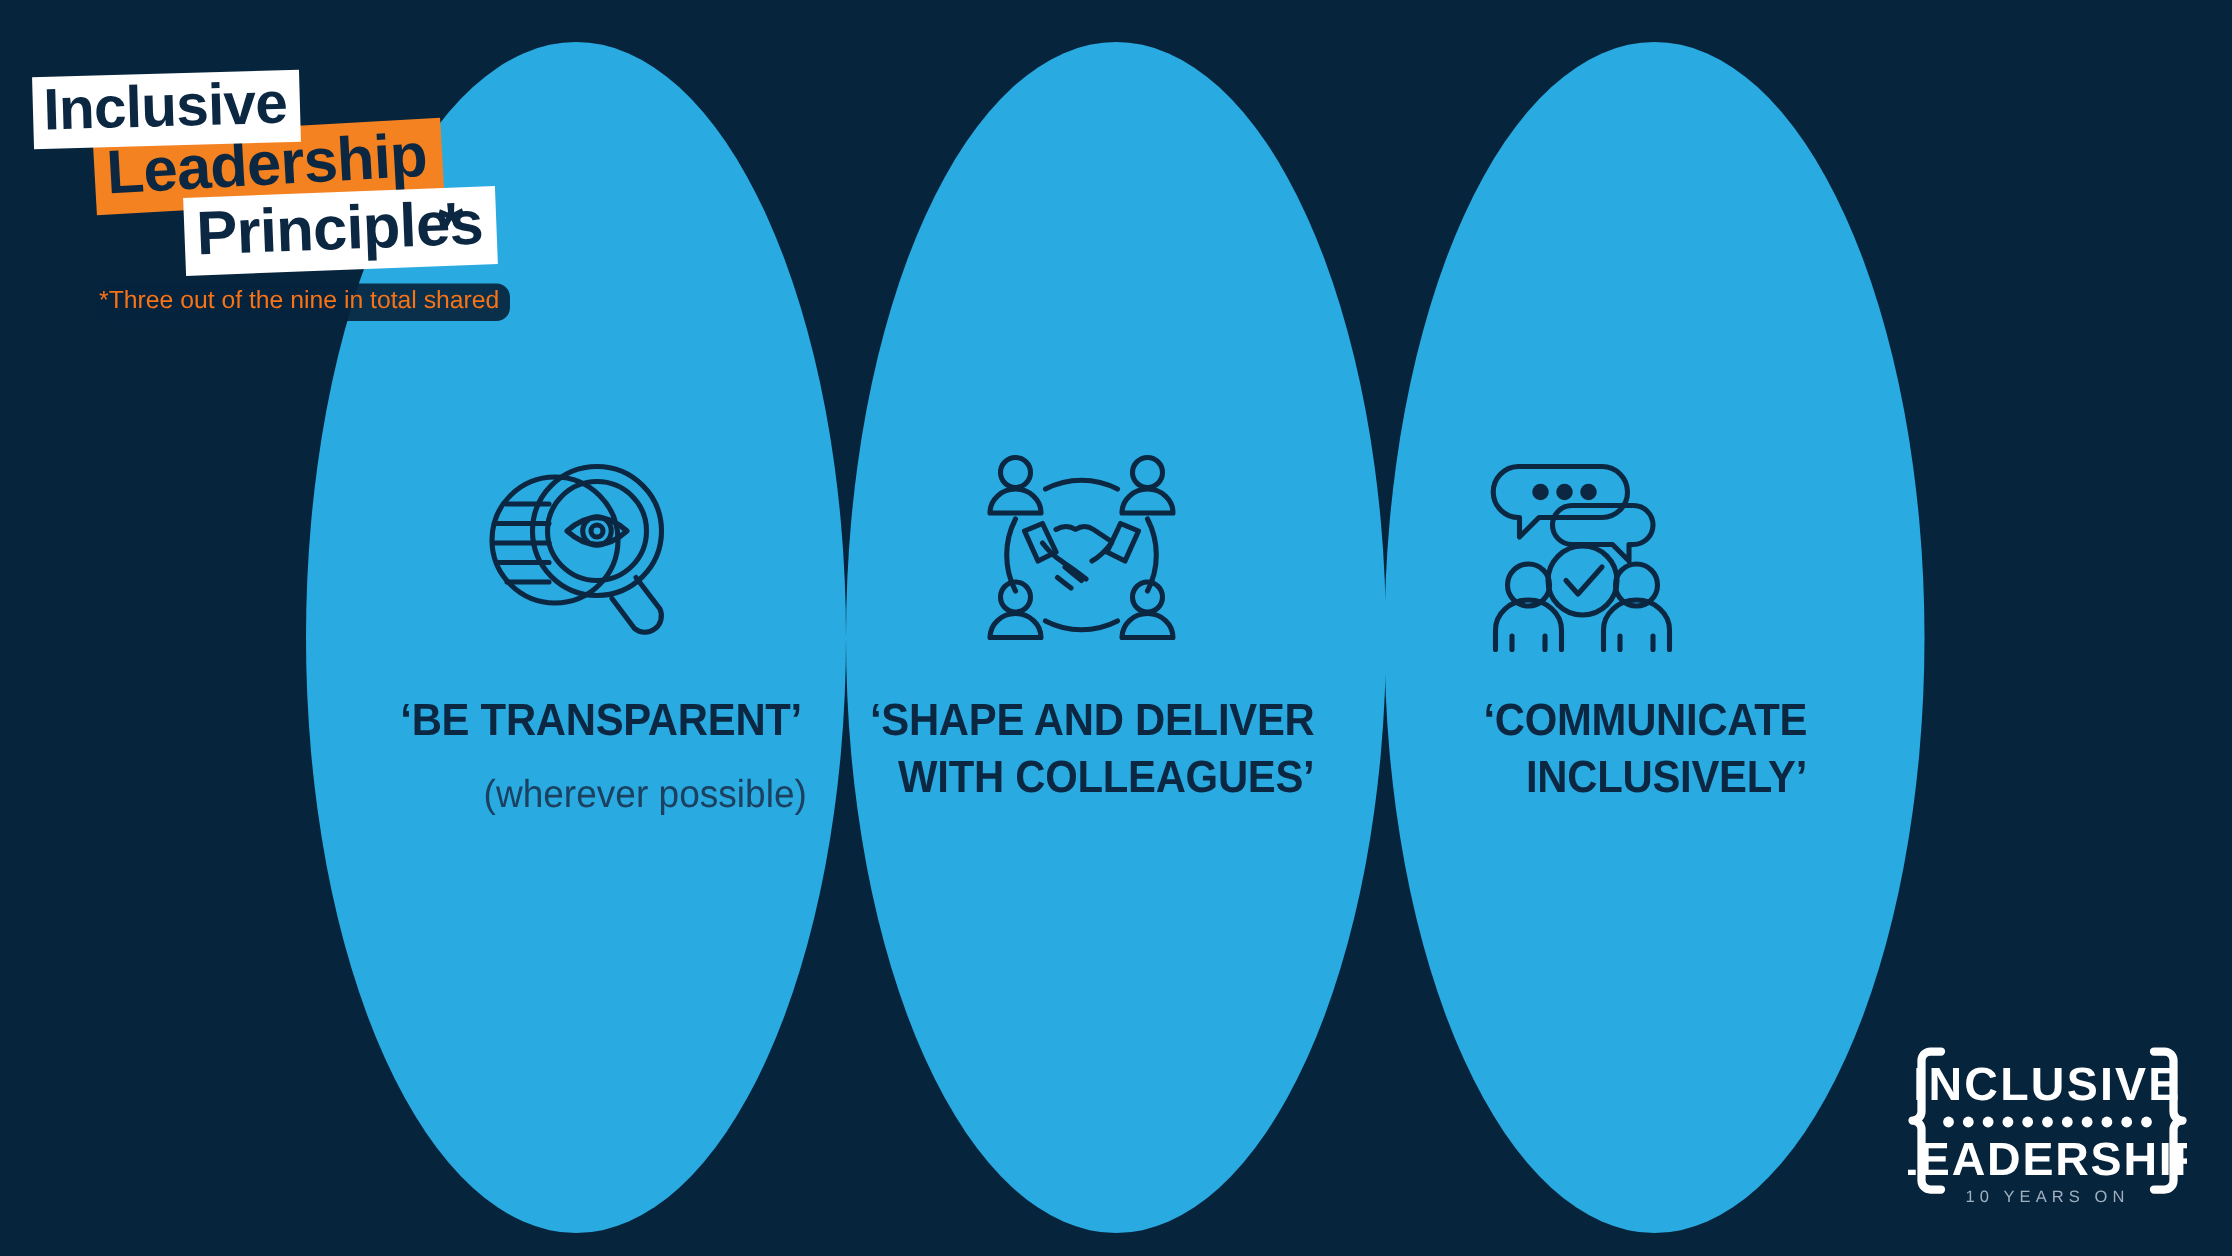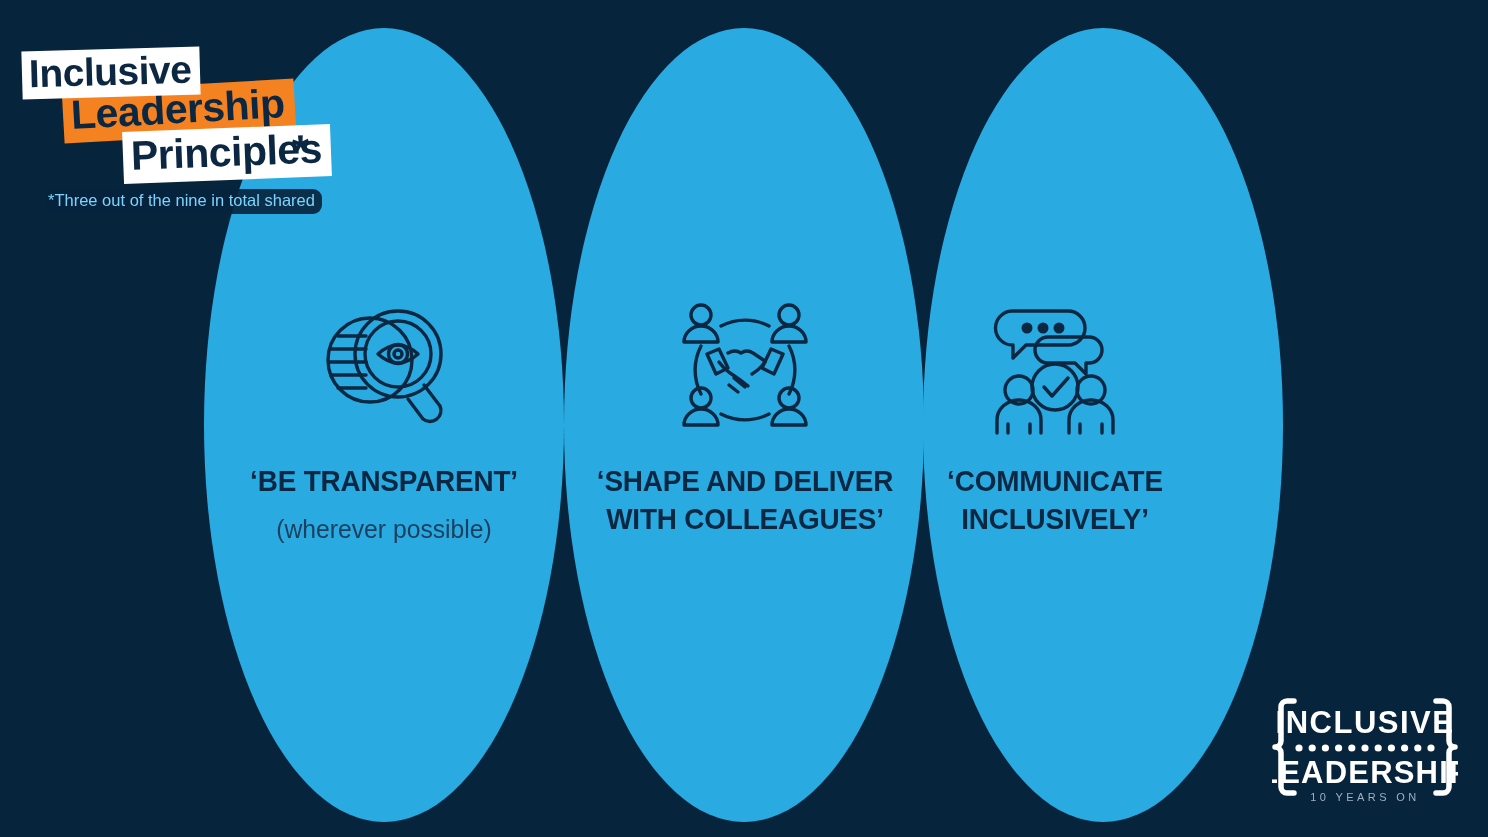--- a/index.html
+++ b/index.html
@@ -72,40 +72,40 @@
     left:274px; top:84px;
     color:#0b2741;
     font-size:46px;
     font-weight:bold;
     line-height:1;
     transform:rotate(-2.2deg);
     z-index:5;
   }
   #footnote {
     position:absolute;
-    left:46px; top:189px;
+    left:64px; top:189px;
     font-size:16.5px;
-    color:#7dd3fc;
+    color:#f97316;
     white-space:nowrap;
     line-height:1.3;
     z-index:6;
     background:rgba(7,36,61,0.92);
     border-radius:9px;
     padding:1px 7px 3px 2px;
   }
 
   
   .principle {
     position:absolute;
     z-index:4;
-    text-align:center;
+    text-align:right;
     top:300px;
   }
   #principle-0 { left:222px; width:324px; }
-  #principle-1 { left:578px; width:334px; }
+  #principle-1 { left:554px; width:334px; }
   #principle-2 { left:894px; width:322px; }
 
   .principle-icon {
     height:140px;
     display:flex;
     align-items:center;
     justify-content:center;
   }
   .principle-title {
     margin-top:22px;

